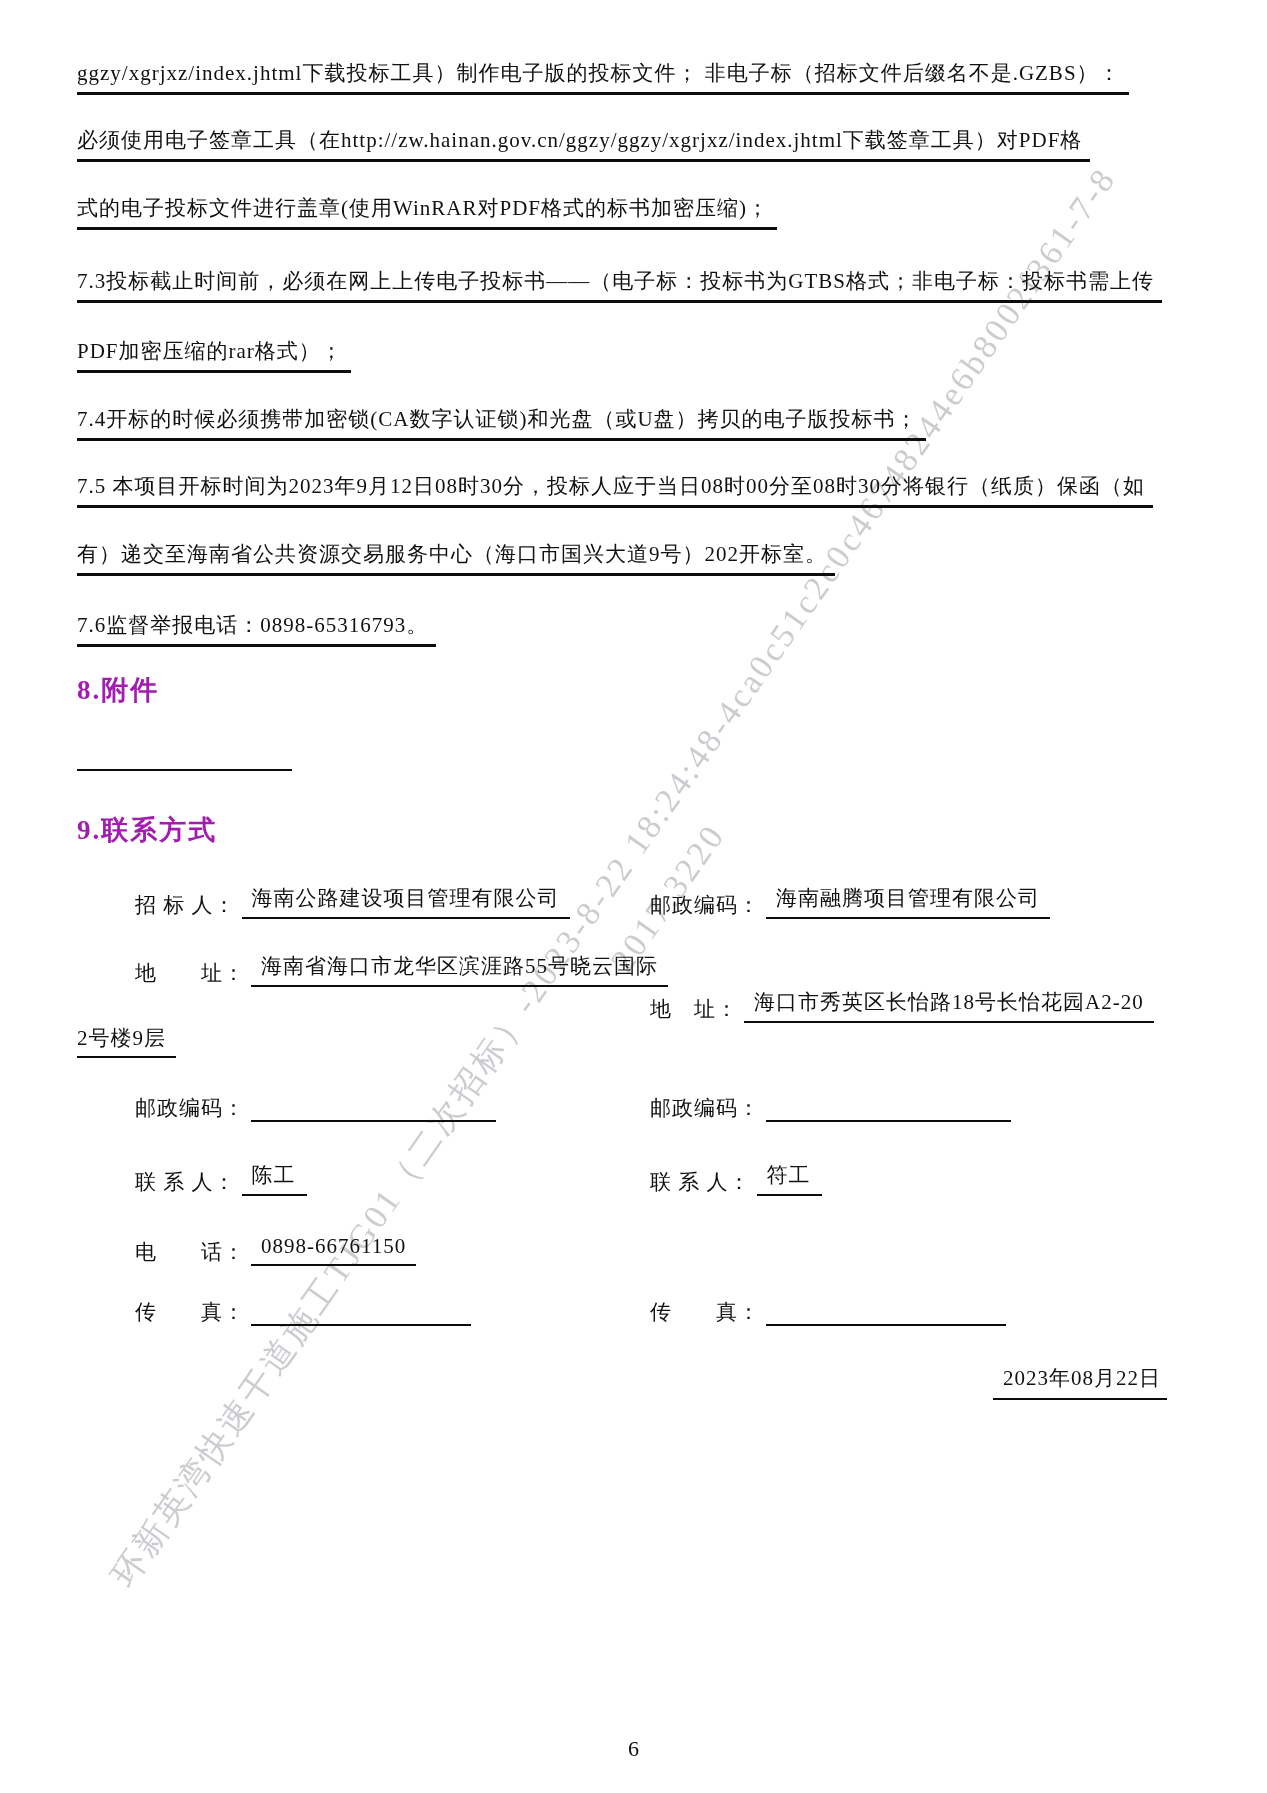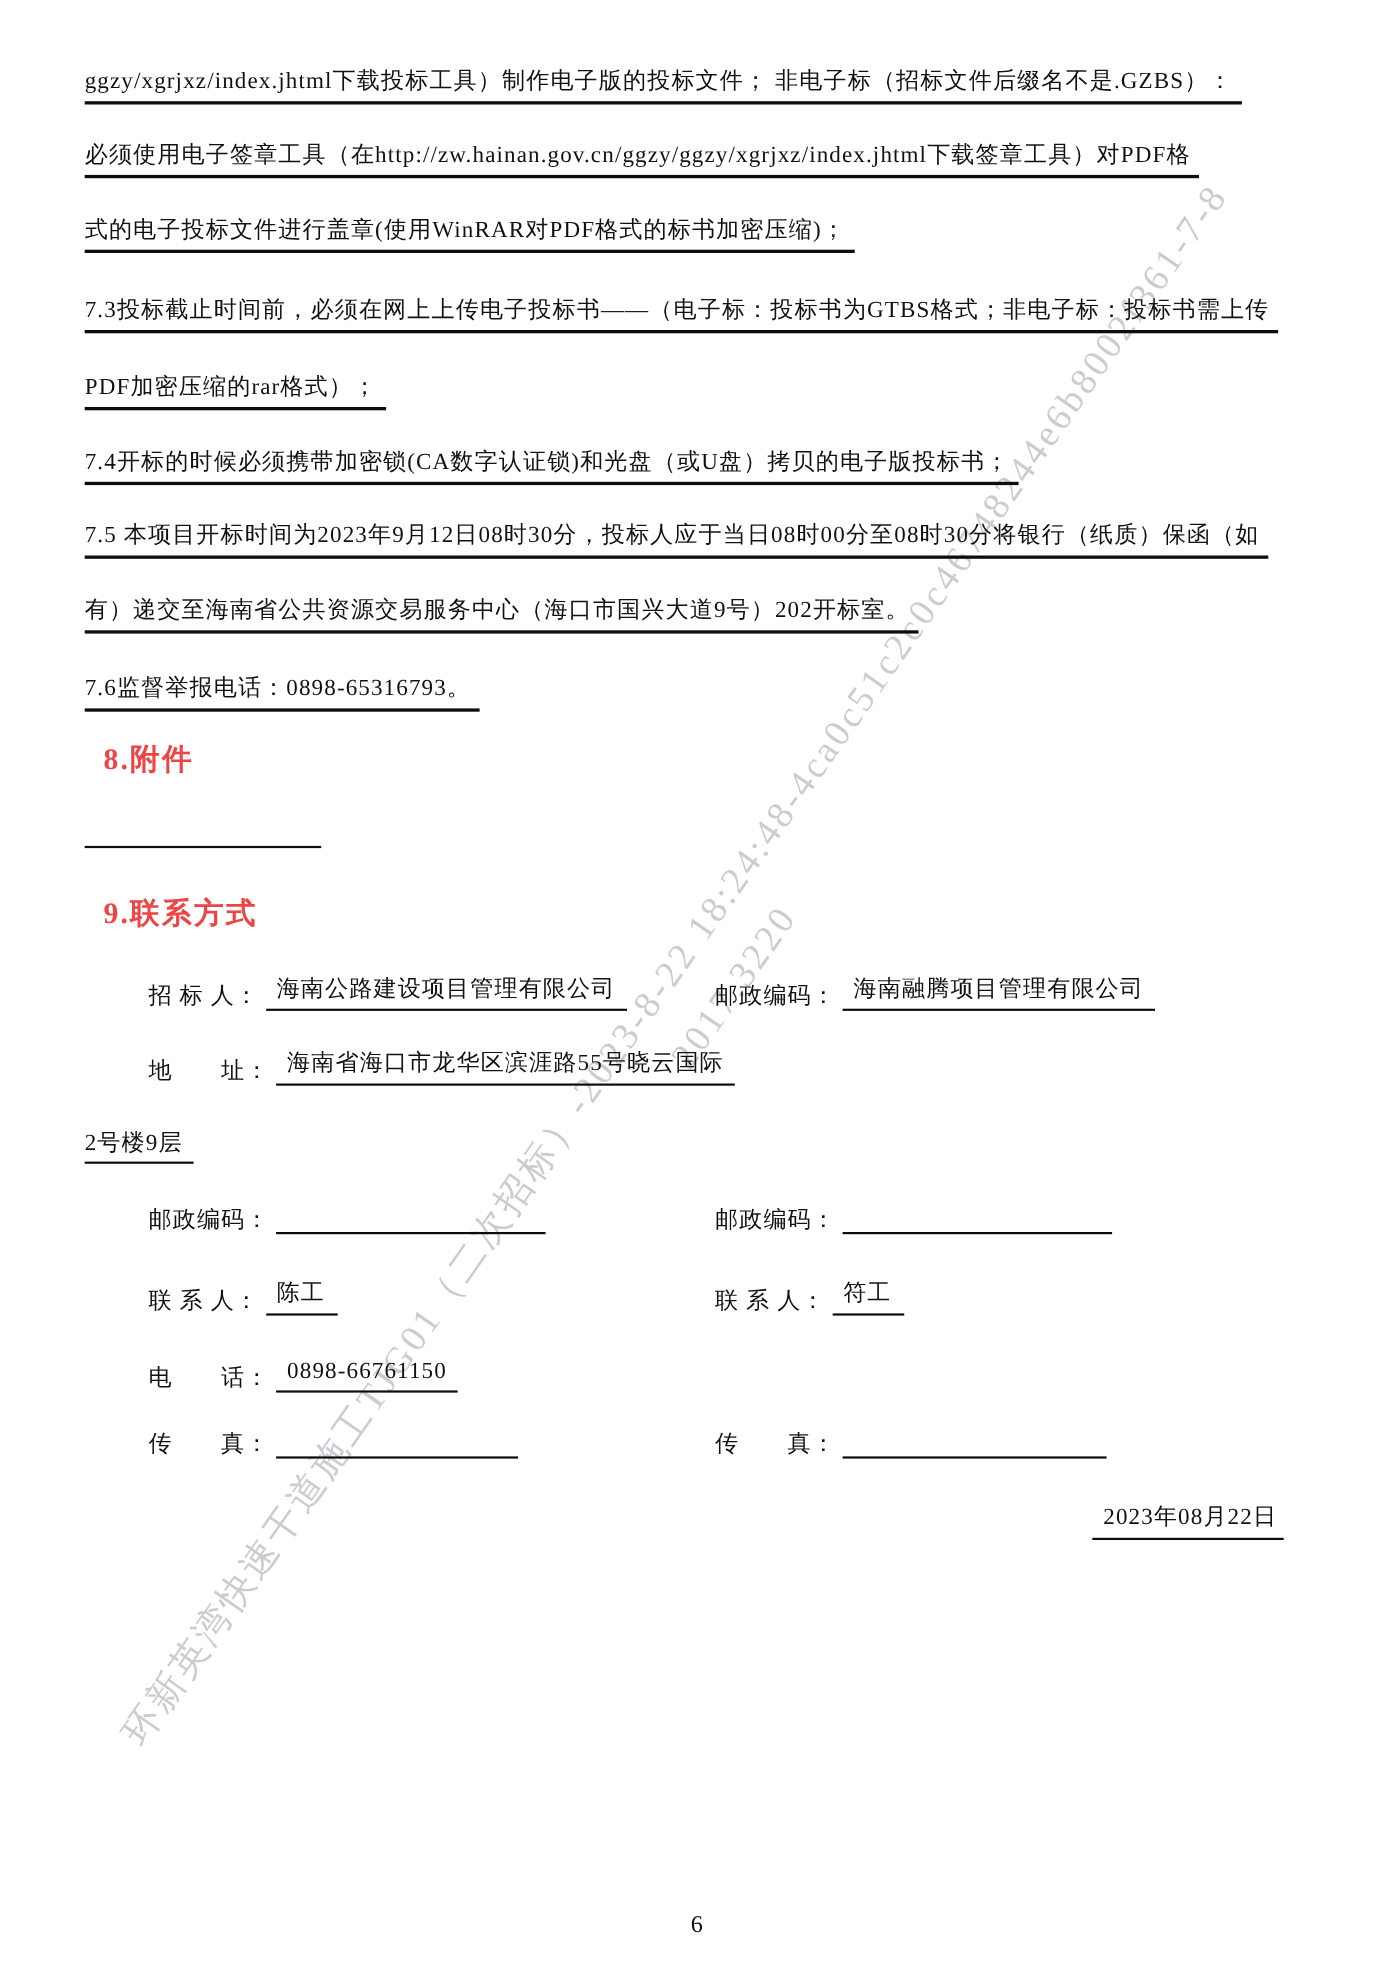--- a/index.html
+++ b/index.html
@@ -37,24 +37,23 @@
     border-bottom: 3px solid #0d0d0d;
     padding: 0 8px 7px 0;
     text-align: center;
   }
   .heading {
     position: absolute;
     left: 77px;
     font-size: 27px;
     font-weight: bold;
     letter-spacing: 2px;
-    color: #ef4444;
+    color: #a21caf;
     z-index: 2;
     white-space: nowrap;
-    margin-left: 17px;
   }
   .blankline {
     position: absolute;
     border-bottom: 2.5px solid #0d0d0d;
     z-index: 2;
   }
   
   .row {
     position: absolute;
     font-size: 21px;
@@ -127,20 +126,23 @@
   <div class="row rowL" style="top:884px;">
     <span class="lab">招 标 人：</span><span class="val" style="min-width:280px;">海南公路建设项目管理有限公司</span>
   </div>
   <div class="row rowR" style="top:884px;">
     <span class="lab">邮政编码：</span><span class="val" style="min-width:255px;">海南融腾项目管理有限公司</span>
   </div>
 
   <div class="row rowL" style="top:952px;">
     <span class="lab">地　　址：</span><span class="val" style="min-width:320px;">海南省海口市龙华区滨涯路55号晓云国际</span>
   </div>
+  <div class="row rowR" style="top:988px;">
+    <span class="lab">地　址：</span><span class="val" style="min-width:340px;">海口市秀英区长怡路18号长怡花园A2-20</span>
+  </div>
   <div class="wrapline" style="top:1024px;">
     <span class="u">2号楼9层</span>
   </div>
 
   <div class="row rowL" style="top:1094px;">
     <span class="lab">邮政编码：</span><span class="val" style="min-width:225px;"></span>
   </div>
   <div class="row rowR" style="top:1094px;">
     <span class="lab">邮政编码：</span><span class="val" style="min-width:225px;"></span>
   </div>

